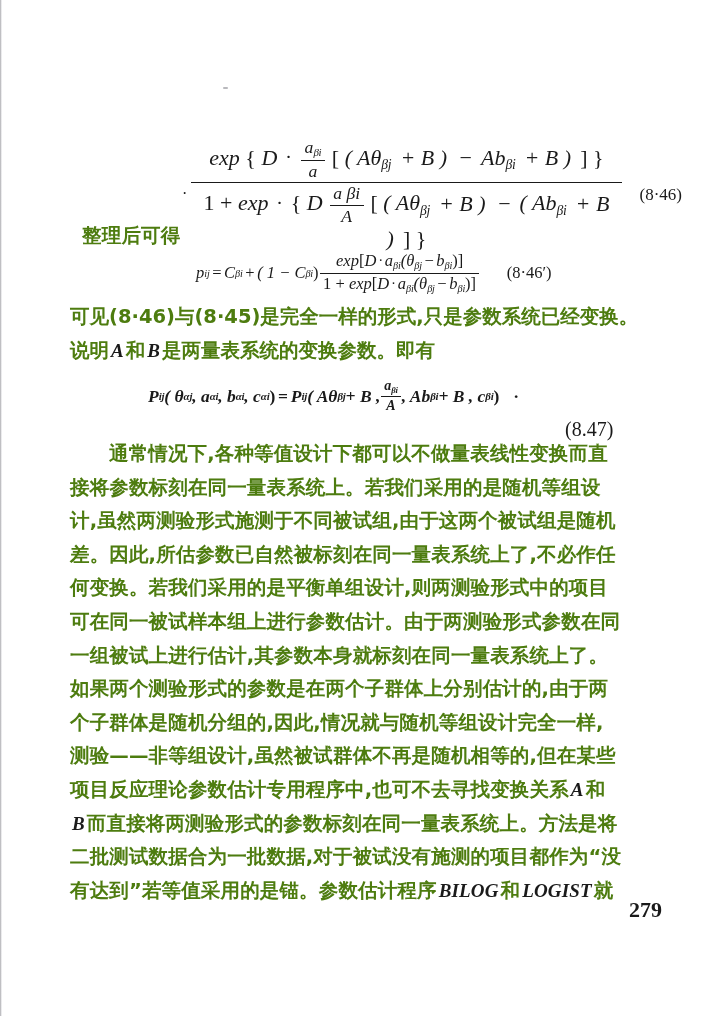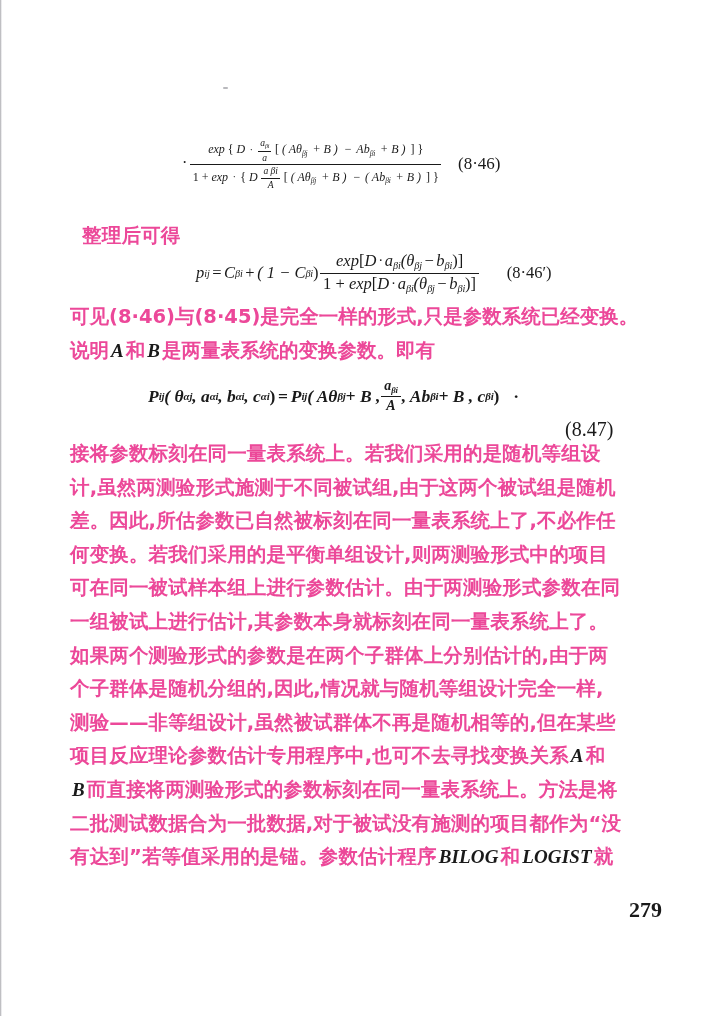--- a/index.html
+++ b/index.html
@@ -73,28 +73,28 @@
     top: 138px;
     width: 500px;
     font-size: 17.5px;
   }
   #eq-846 .lead-dot {
     font-size: 16px;
     margin-right: 2px;
     align-self: center;
     padding-bottom: 2px;
   }
-  #eq-846 .bigfrac { font-size: 12px; }
+  #eq-846 .bigfrac { font-size: 22px; }
   #eq-846 .eqno { margin-left: 16px; font-size: 17px; white-space: nowrap; }
 
   
   .zh {
     font-family: "DejaVu Sans", "Liberation Sans", sans-serif;
     font-weight: 700;
-    color: #ec4899;
+    color: #4d7c0f;
   }
   .body-line {
     position: absolute;
     font-size: 19.5px;
     letter-spacing: .2px;
     white-space: nowrap;
   }
   #line-zhengli { left: 82px; top: 222px; }
 
   
@@ -266,20 +266,21 @@
     <span class="mi mb">, Ab</span>
       <span class="sub">βi</span>
     <span class="mi mb">+ B , c</span>
       <span class="sub">βi</span>
     <span class="mb">)</span>
     <span class="trail-dot">·</span>
   </div>
   <div id="eqno-847">(8.47)</div>
 
   <div class="para" id="para-main">
+    <span class="ln"><span class="indent"></span><span class="zh">通常情况下,各种等值设计下都可以不做量表线性变换而直</span></span>
     <span class="ln zh">接将参数标刻在同一量表系统上。若我们采用的是随机等组设</span>
     <span class="ln zh">计,虽然两测验形式施测于不同被试组,由于这两个被试组是随机</span>
     <span class="ln zh">差。因此,所估参数已自然被标刻在同一量表系统上了,不必作任</span>
     <span class="ln zh">何变换。若我们采用的是平衡单组设计,则两测验形式中的项目</span>
     <span class="ln zh">可在同一被试样本组上进行参数估计。由于两测验形式参数在同</span>
     <span class="ln zh">一组被试上进行估计,其参数本身就标刻在同一量表系统上了。</span>
     <span class="ln zh">如果两个测验形式的参数是在两个子群体上分别估计的,由于两</span>
     <span class="ln zh">个子群体是随机分组的,因此,情况就与随机等组设计完全一样,</span>
     <span class="ln zh">测验——非等组设计,虽然被试群体不再是随机相等的,但在某些</span>
     <span class="ln"><span class="zh">项目反应理论参数估计专用程序中,也可不去寻找变换关系</span><span class="it-lat">A</span><span class="zh">和</span></span>

